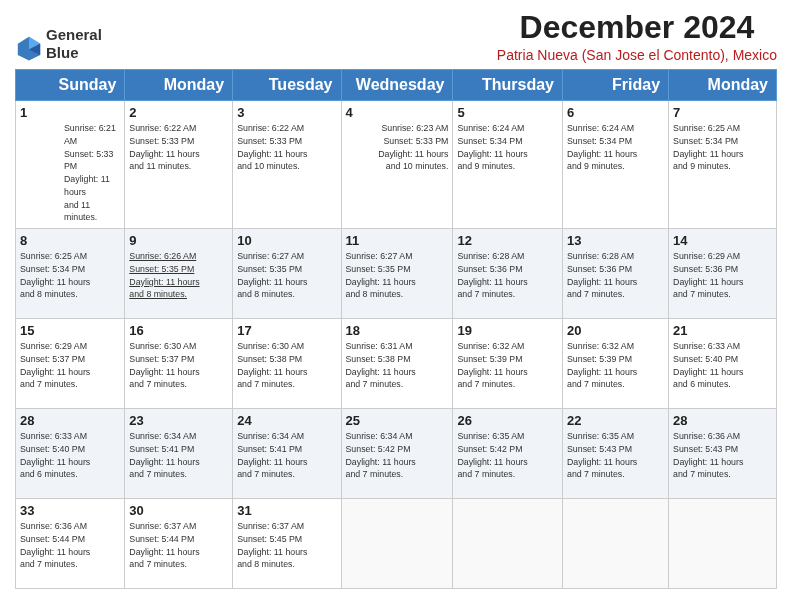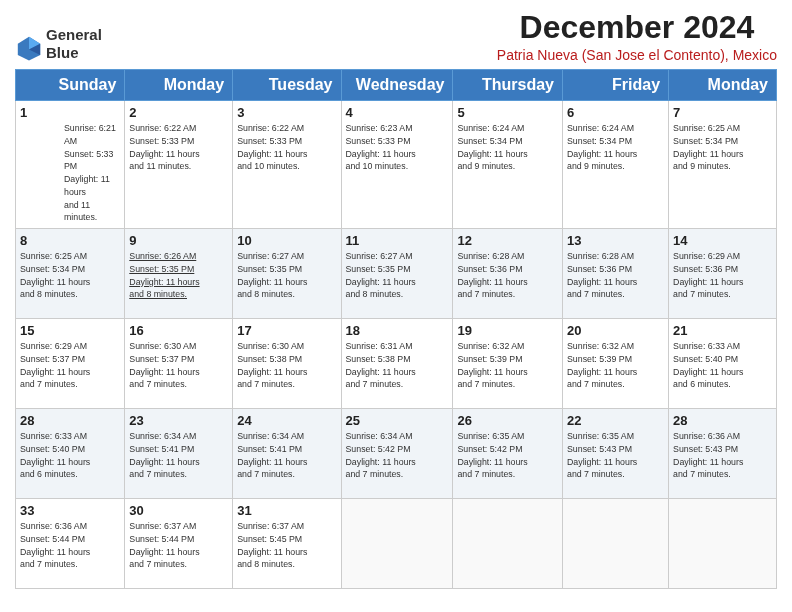--- a/index.html
+++ b/index.html
@@ -150,21 +150,21 @@
           </td>
           <td>
             <span class="day-num">3</span>
             <div class="day-info" style="white-space: pre-line;">Sunrise: 6:22 AM
 Sunset: 5:33 PM
 Daylight: 11 hours
 and 10 minutes.</div>
           </td>
           <td>
             <span class="day-num">4</span>
-            <div class="day-info" style="white-space: pre-line;">Sunrise: 6:23 AM
+            <div class="day-info" style="white-space: pre-line; text-align: right;">Sunrise: 6:23 AM
 Sunset: 5:33 PM
 Daylight: 11 hours
 and 10 minutes.</div>
           </td>
           <td>
             <span class="day-num">5</span>
             <div class="day-info" style="white-space: pre-line;">Sunrise: 6:24 AM
 Sunset: 5:34 PM
 Daylight: 11 hours
 and 9 minutes.</div>

